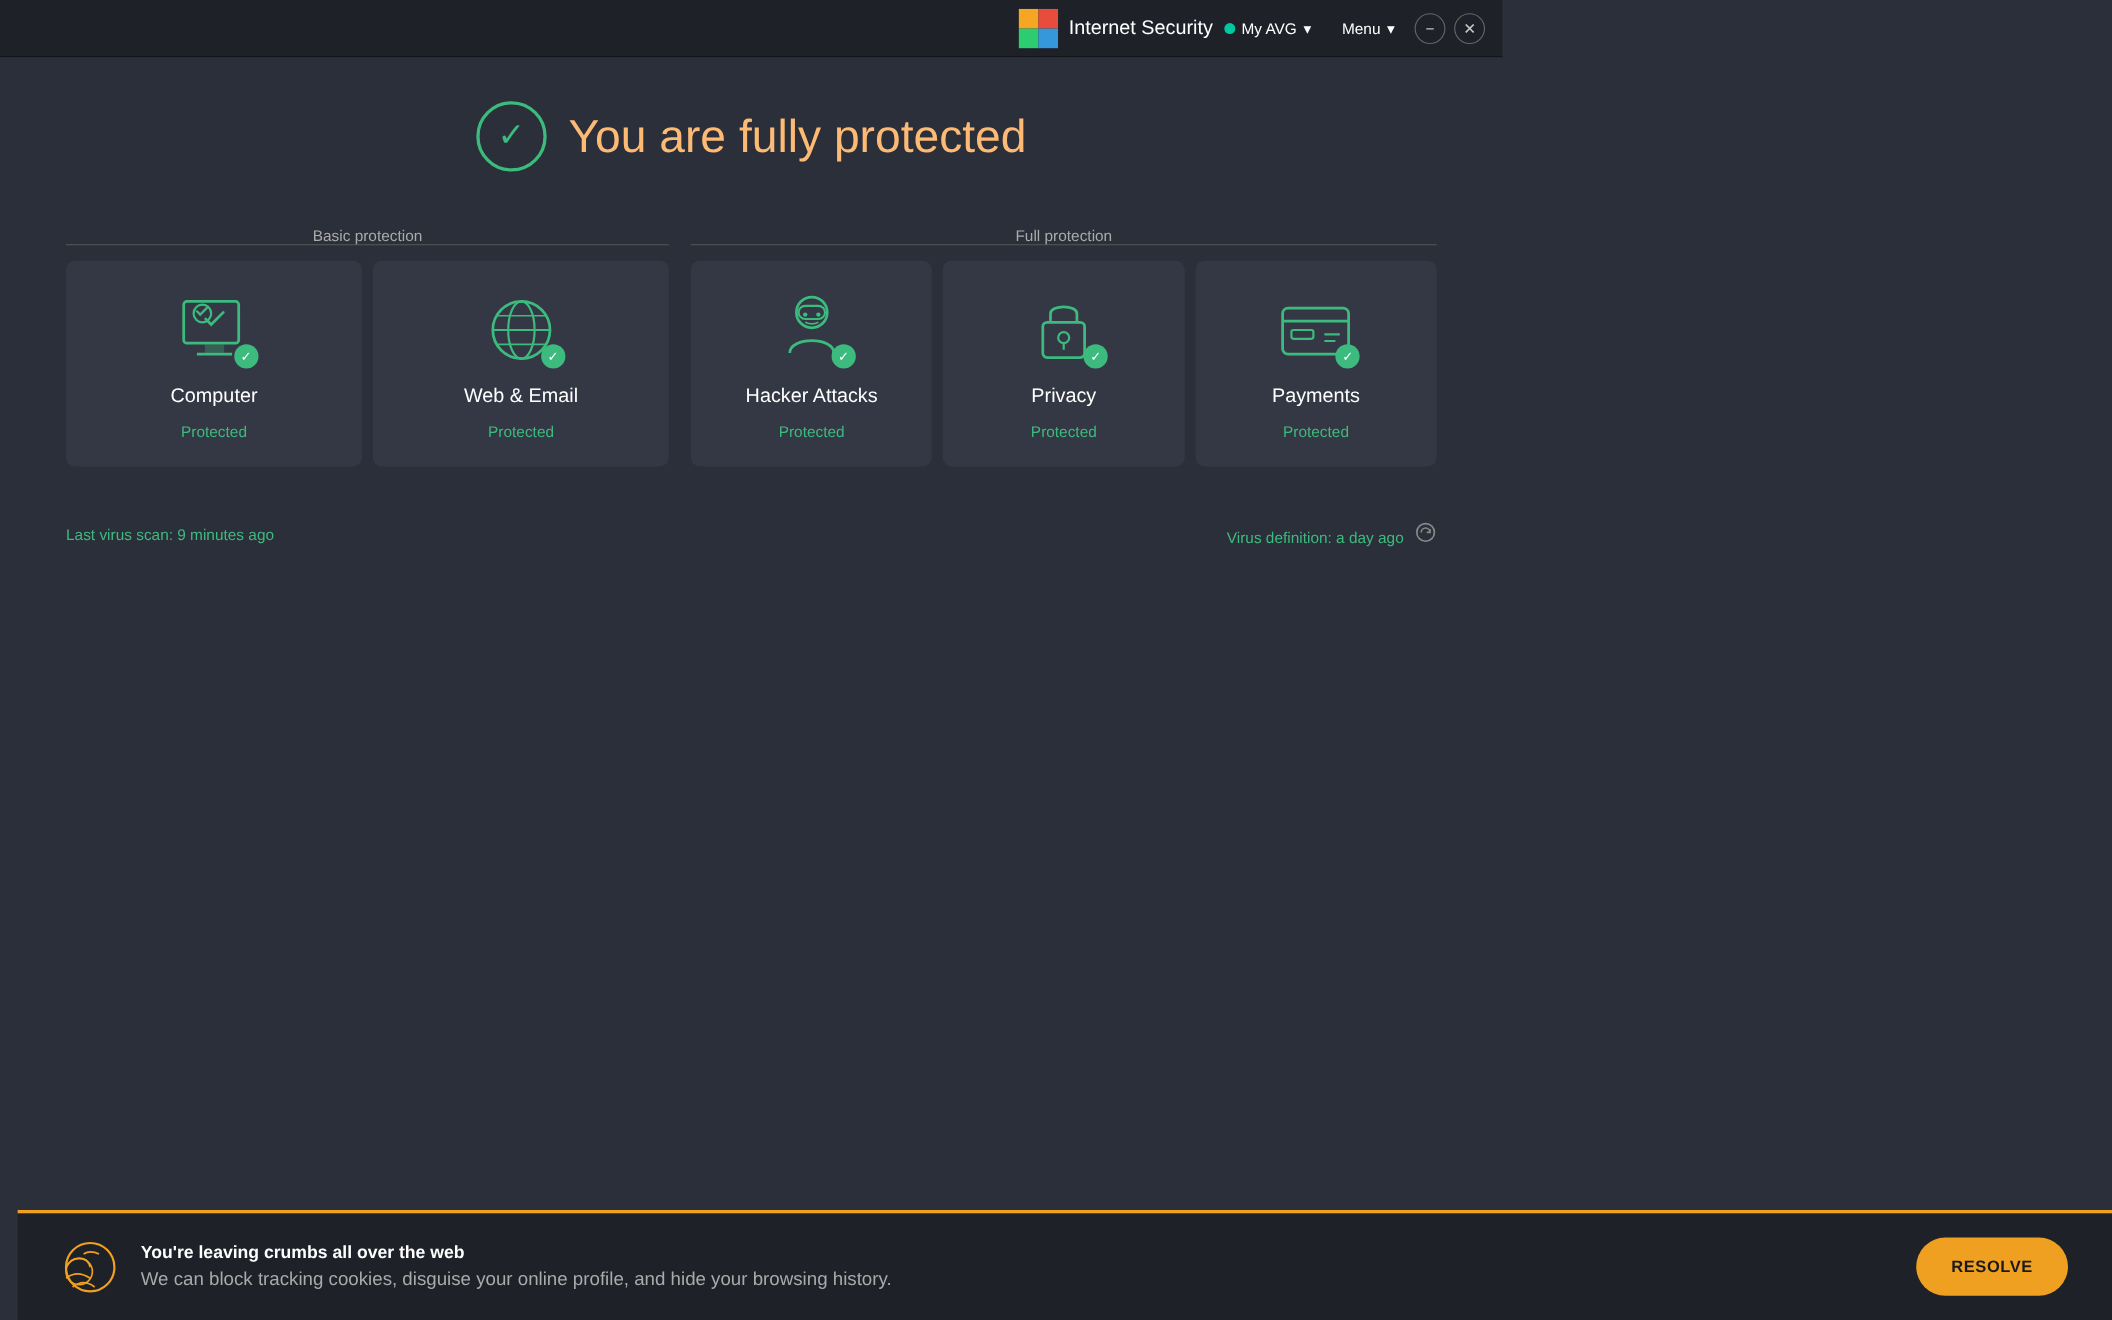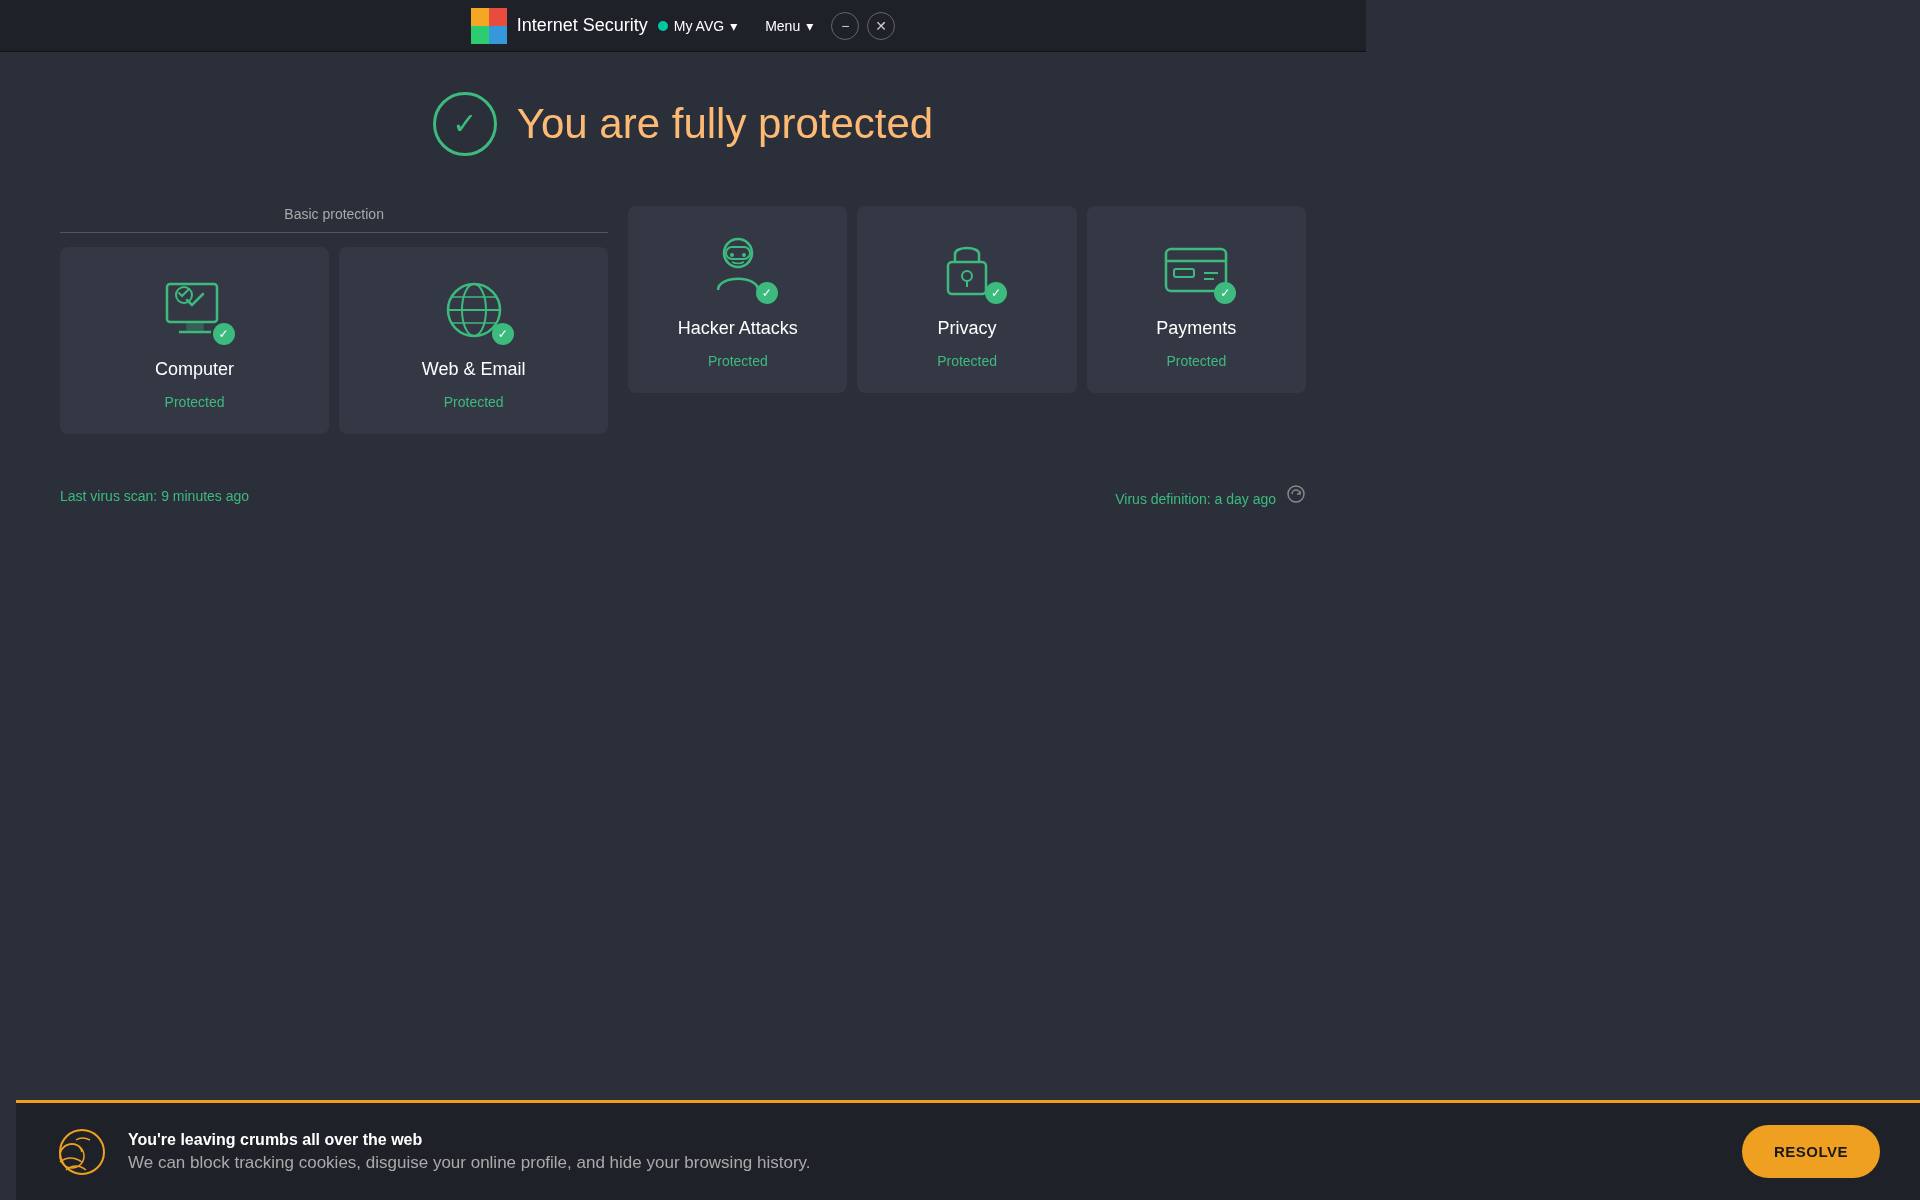--- a/index.html
+++ b/index.html
@@ -11,21 +11,21 @@
       color: #ffffff;
       overflow: hidden;
     }
 
     
     .titlebar {
       background: #1e2128;
       height: 52px;
       display: flex;
       align-items: center;
-      justify-content: center;
+      justify-content: flex-end;
       padding: 0 16px;
       border-bottom: 1px solid #111418;
     }
     .titlebar-left {
       display: flex;
       align-items: center;
       gap: 10px;
     }
     .avg-logo {
       width: 36px;
@@ -115,21 +115,20 @@
       margin-bottom: 50px;
     }
     .protection-group {
       flex: 1;
     }
     .group-label {
       font-size: 14px;
       color: #aaaaaa;
       text-align: center;
       margin-bottom: 14px;
-      padding-bottom: 10px;
       border-bottom: 1px solid #555;
     }
     .group-cards {
       display: flex;
       gap: 10px;
     }
     .card {
       flex: 1;
       background: #343844;
       border-radius: 8px;
@@ -352,20 +351,21 @@
             </svg>
             <div class="card-badge">✓</div>
           </div>
           <div class="card-name">Web &amp; Email</div>
           <div class="card-status">Protected</div>
         </div>
       </div>
     </div>
 
     <div class="protection-group" style="flex: 1;">
+      <div class="group-label">Full protection</div>
       <div class="group-cards">
 
         <div class="card">
           <div class="card-icon">
             <svg width="60" height="68" viewBox="0 0 60 68" fill="none">
               <circle cx="30" cy="18" r="14" stroke="#3dba7e" stroke-width="2.5" fill="none"></circle>
               <rect x="18" y="12" width="24" height="12" rx="6" stroke="#3dba7e" stroke-width="2" fill="none"></rect>
               <path d="M10 55 C10 40 50 40 50 55" stroke="#3dba7e" stroke-width="2.5" fill="none"></path>
               <circle cx="24" cy="20" r="2" fill="#3dba7e"></circle>
               <circle cx="36" cy="20" r="2" fill="#3dba7e"></circle>

